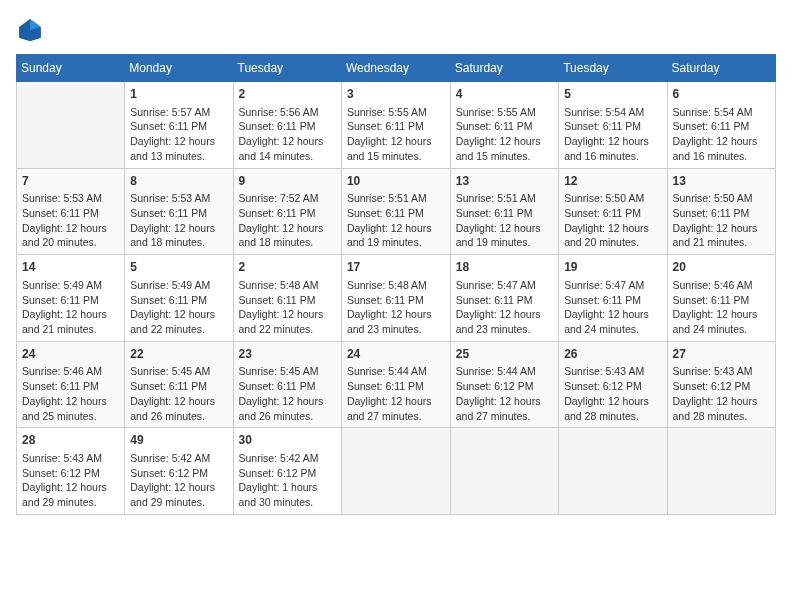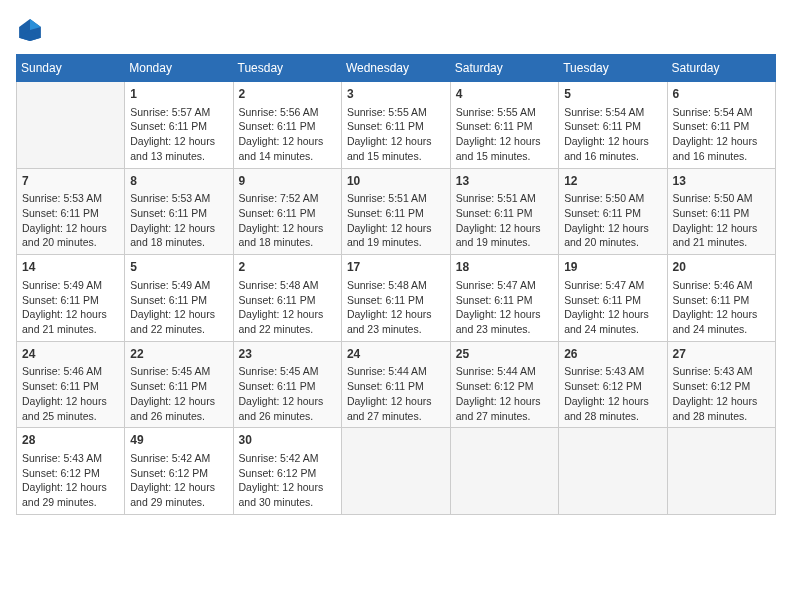--- a/index.html
+++ b/index.html
@@ -157,20 +157,20 @@
         <td><span class="day-num">22</span><span>Sunrise: 5:45 AM</span><br><span>Sunset: 6:11 PM</span><br><span>Daylight: 12 hours and 26 minutes.</span></td>
         <td><span class="day-num">23</span><span>Sunrise: 5:45 AM</span><br><span>Sunset: 6:11 PM</span><br><span>Daylight: 12 hours and 26 minutes.</span></td>
         <td><span class="day-num">24</span><span>Sunrise: 5:44 AM</span><br><span>Sunset: 6:11 PM</span><br><span>Daylight: 12 hours and 27 minutes.</span></td>
         <td><span class="day-num">25</span><span>Sunrise: 5:44 AM</span><br><span>Sunset: 6:12 PM</span><br><span>Daylight: 12 hours and 27 minutes.</span></td>
         <td><span class="day-num">26</span><span>Sunrise: 5:43 AM</span><br><span>Sunset: 6:12 PM</span><br><span>Daylight: 12 hours and 28 minutes.</span></td>
         <td><span class="day-num">27</span><span>Sunrise: 5:43 AM</span><br><span>Sunset: 6:12 PM</span><br><span>Daylight: 12 hours and 28 minutes.</span></td>
       </tr>
       <tr>
         <td><span class="day-num">28</span><span>Sunrise: 5:43 AM</span><br><span>Sunset: 6:12 PM</span><br><span>Daylight: 12 hours and 29 minutes.</span></td>
         <td><span class="day-num">49</span><span>Sunrise: 5:42 AM</span><br><span>Sunset: 6:12 PM</span><br><span>Daylight: 12 hours and 29 minutes.</span></td>
-        <td><span class="day-num">30</span><span>Sunrise: 5:42 AM</span><br><span>Sunset: 6:12 PM</span><br><span>Daylight: 12 hours and 30 minutes.</span></td>
+        <td><span class="day-num">30</span><span>Sunrise: 5:42 AM</span><br><span>Sunset: 6:12 PM</span><br><span>Daylight: 1 hours and 30 minutes.</span></td>
         <td class="empty-cell"></td>
         <td class="empty-cell"></td>
         <td class="empty-cell"></td>
         <td class="empty-cell"></td>
       </tr>
     </tbody>
 </table>
 
 </body></html>

